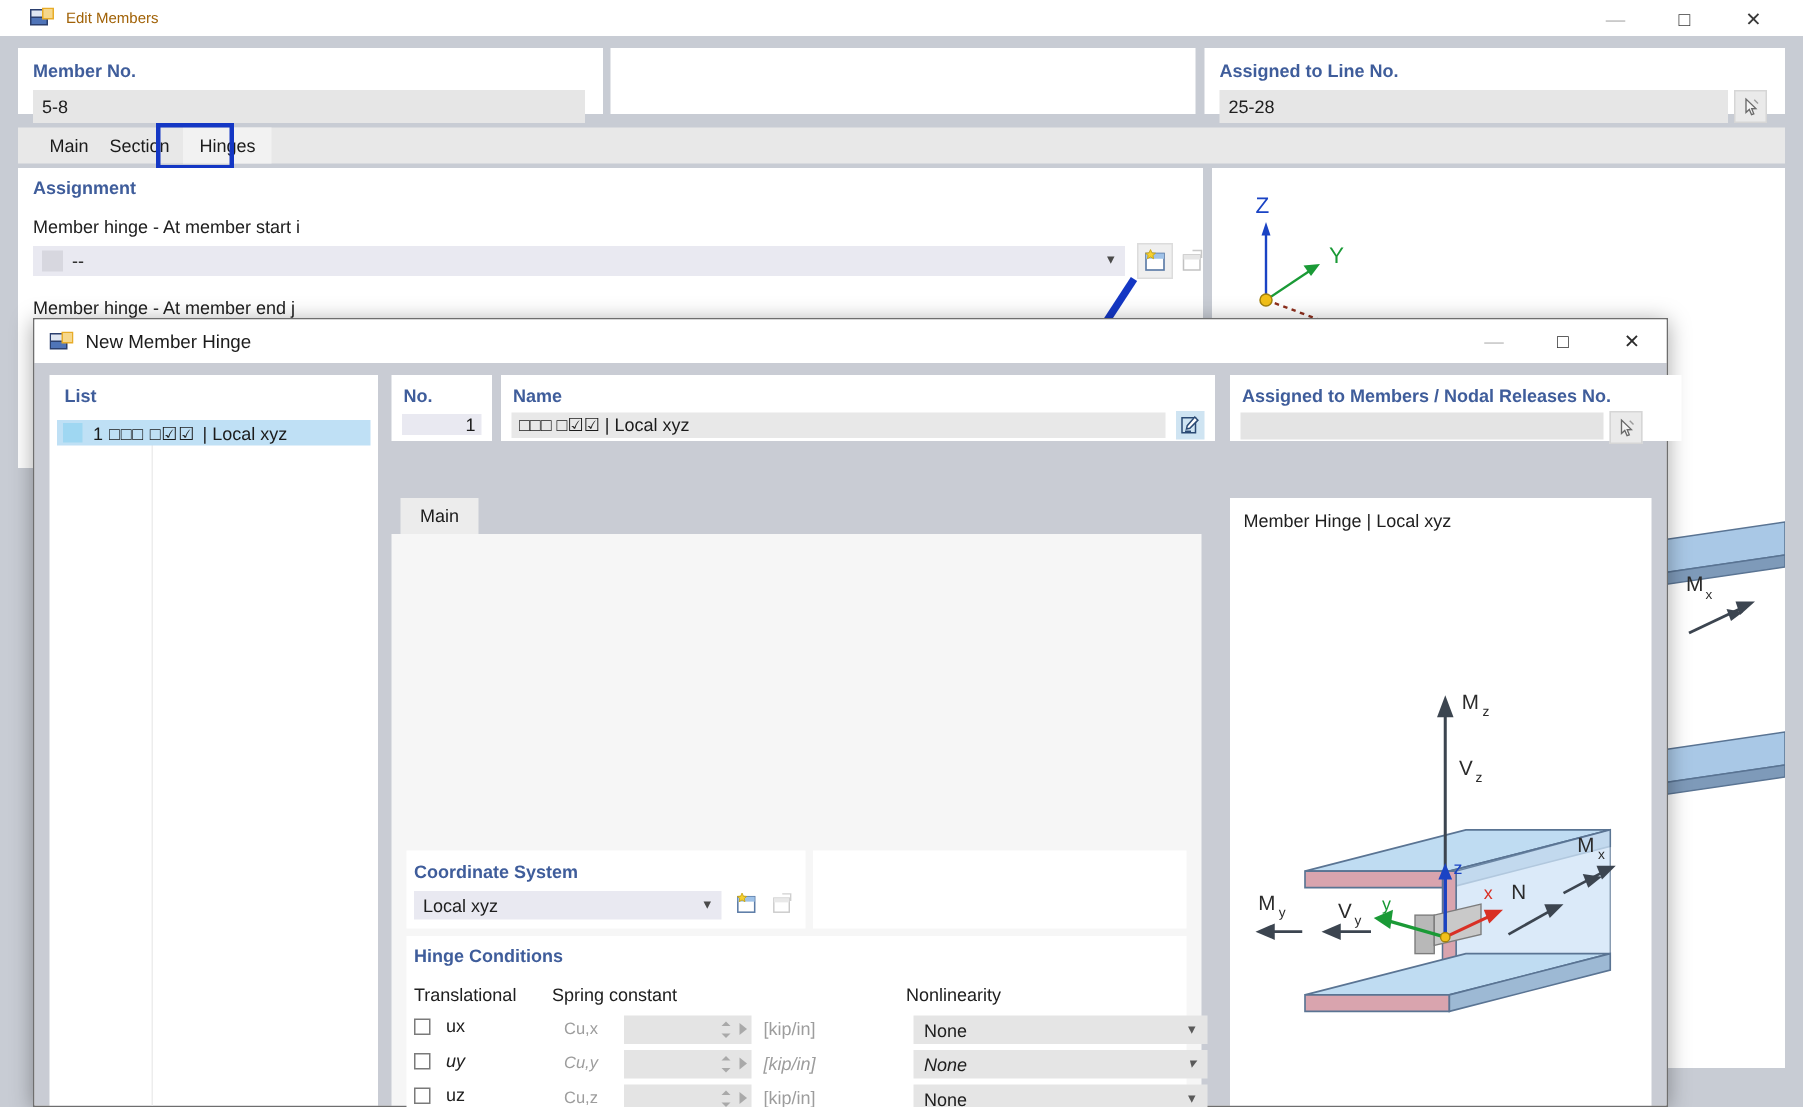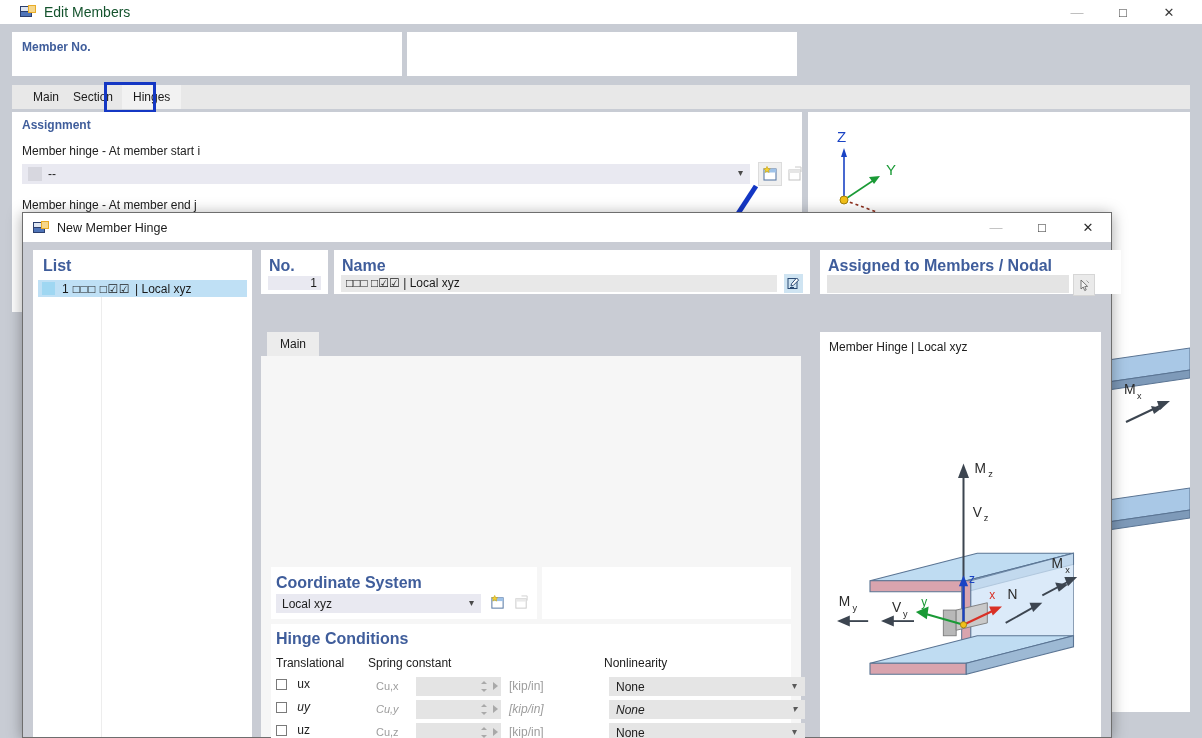--- a/index.html
+++ b/index.html
@@ -11,21 +11,21 @@
     background:#ffffff;
     position:relative;
   }
   
   #bg-window { position:absolute; inset:0; background:#ffffff; }
   .bg-titlebar {
     position:absolute; top:0; left:0; width:1202px; height:24px;
     background:#ffffff; display:flex; align-items:center;
   }
   .bg-title-icon { margin-left:20px; width:16px; height:14px; position:relative; }
-  .bg-title-text { margin-left:8px; font-size:14px; color:#14532d; }
+  .bg-title-text { margin-left:8px; font-size:10px; color:#a16207; }
   .win-btns { position:absolute; right:0; top:0; height:24px; display:flex; }
   .win-btn { width:46px; height:24px; display:flex; align-items:center; justify-content:center; color:#3a3a3a; font-size:13px; }
   .win-btn.dim { color:#b7b7b7; }
   .win-btn.close { margin-right:10px; }
 
   .bg-strip {
     position:absolute; top:24px; left:0; width:1202px; height:6px; background:#c8ccd4;
   }
   .bg-body { position:absolute; top:30px; left:0; width:1202px; height:708px; background:#c8ccd4; }
 
@@ -94,21 +94,21 @@
   .m-titlebar { height:29px; background:#ffffff; display:flex; align-items:center; position:relative; }
   .m-title-icon { margin-left:10px; width:16px; height:14px; position:relative; }
   .m-title-text { margin-left:8px; font-size:12.5px; color:#1b1b1b; }
   .m-winbtns { position:absolute; right:0; top:0; height:29px; display:flex; }
   .m-winbtn { width:46px; height:29px; display:flex; align-items:center; justify-content:center; font-size:13px; color:#2b2b2b; }
   .m-winbtn.dim { color:#bdbdbd; }
 
   .m-body { position:absolute; left:0; top:29px; width:1088px; height:495px; background:#c9ccd4; }
 
   .card { position:absolute; background:#ffffff; }
-  .card .hdr { color:#3f5d9b; font-weight:bold; font-size:16px; }
+  .card .hdr { color:#3f5d9b; font-weight:bold; font-size:12px; }
 
   
   .list-row {
     height:17px; display:flex; align-items:center; background:#bfe0f5; font-size:12px;
   }
   .list-sw { width:13px; height:13px; background:#9fd7f2; margin:0 7px 0 4px; }
   .list-colsep { position:absolute; left:68px; top:30px; bottom:0; width:1px; background:#ededed; }
 
   .m-tabstrip { position:absolute; background:#c9ccd4; }
   .m-tab { height:24px; line-height:24px; padding:0 13px; font-size:12px; background:#ececec; display:inline-block; }
@@ -168,24 +168,37 @@
       <div class="win-btn">□</div>
       <div class="win-btn close">✕</div>
     </div>
   </div>
 
   <div class="bg-strip"></div>
   <div class="bg-body"></div>
 
   <div class="fieldbox" style="left:12px; top:32px; width:390px; height:44px;">
     <span class="flabel">Member No.</span>
+    <div class="readonly-input" style="width:368px;">5-8</div>
   </div>
 
   <div class="fieldbox" style="left:407px; top:32px; width:390px; height:44px;"></div>
 
+  <div class="fieldbox" style="left:803px; top:32px; width:387px; height:44px;">
+    <span class="flabel">Assigned to Line No.</span>
+    <div style="display:flex; align-items:center; gap:4px;">
+      <div class="readonly-input" style="width:339px;">25-28</div>
+      <div class="pick-btn">
+        <svg width="13" height="13" viewBox="0 0 13 13">
+          <path d="M3 1 L3 10 L5.2 8 L6.7 11.5 L8.2 10.9 L6.8 7.5 L9.6 7.4 Z" fill="#f4f4f4" stroke="#6a6a6a" stroke-width="0.9"></path>
+          <path d="M8.5 1.5 L11 4" stroke="#9a9a9a" stroke-width="0.9"></path>
+        </svg>
+      </div>
+    </div>
+  </div>
 
   <div class="bg-tabstrip">
     <div class="bg-tab" style="left:10px;">Main</div>
     <div class="bg-tab" style="left:50px;">Section</div>
     <div class="bg-tab active" style="left:110px;">Hinges</div>
   </div>
   <div class="tab-highlight" style="left:104px; top:82px; width:52px; height:31px;"></div>
 
   <div class="bg-panel" style="left:12px; top:112px; width:790px; height:200px;">
     <div class="sect-label" style="position:absolute; left:10px; top:6px;">Assignment</div>

